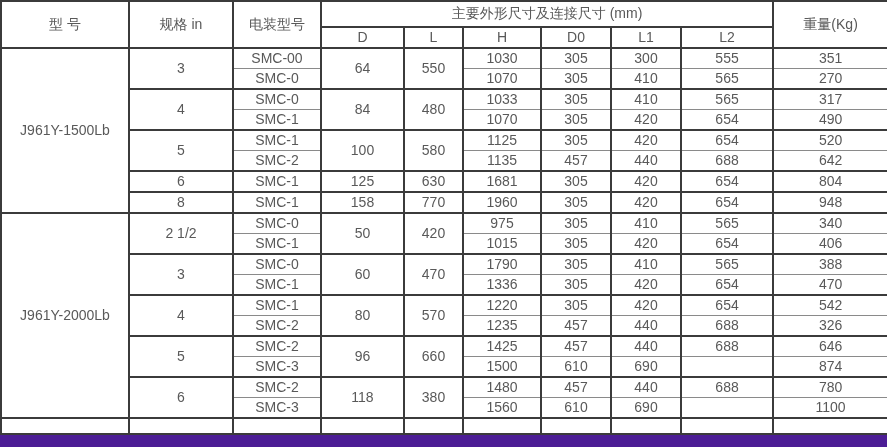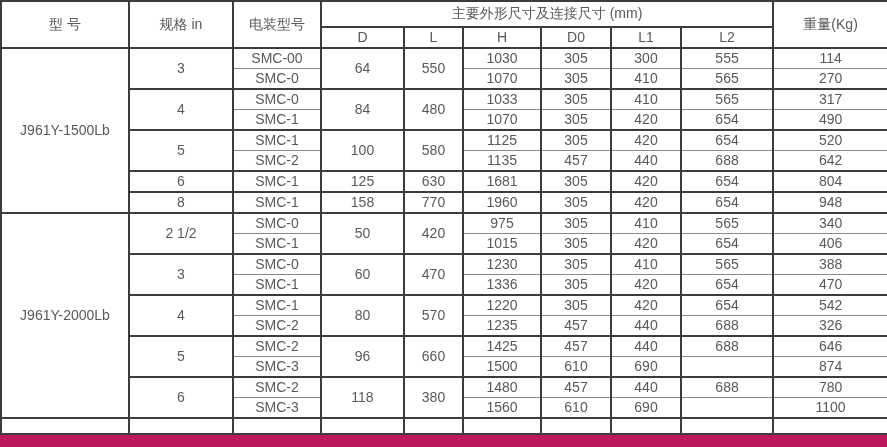--- a/index.html
+++ b/index.html
@@ -4,21 +4,21 @@
 <style>
   html, body { margin: 0; padding: 0; }
   body {
     background: #ffffff;
     font-family: "Liberation Sans", "DejaVu Sans", sans-serif;
   }
   .viewport {
     width: 887px;
     height: 447px;
     overflow: hidden;
-    background: #be185d;
+    background: #4c1d95;
   }
   table.spec {
     border-collapse: collapse;
     table-layout: fixed;
     width: 887px;
     background: #ffffff;
     color: #595959;
     font-size: 14px;
   }
   table.spec th, table.spec td {
@@ -77,21 +77,21 @@
         <tr class="presub">
           <td rowspan="8">J961Y-1500Lb</td>
           <td rowspan="2">3</td>
           <td>SMC-00</td>
           <td rowspan="2">64</td>
           <td rowspan="2">550</td>
           <td>1030</td>
           <td>305</td>
           <td>300</td>
           <td>555</td>
-          <td>114</td>
+          <td>351</td>
         </tr>
         <tr class="sub">
           <td>SMC-0</td>
           <td>1070</td>
           <td>305</td>
           <td>410</td>
           <td>565</td>
           <td>270</td>
         </tr>
         <tr class="presub">
@@ -172,21 +172,21 @@
           <td>305</td>
           <td>420</td>
           <td>654</td>
           <td>406</td>
         </tr>
         <tr class="presub">
           <td rowspan="2">3</td>
           <td>SMC-0</td>
           <td rowspan="2">60</td>
           <td rowspan="2">470</td>
-          <td>1230</td>
+          <td>1790</td>
           <td>305</td>
           <td>410</td>
           <td>565</td>
           <td>388</td>
         </tr>
         <tr class="sub">
           <td>SMC-1</td>
           <td>1336</td>
           <td>305</td>
           <td>420</td>

